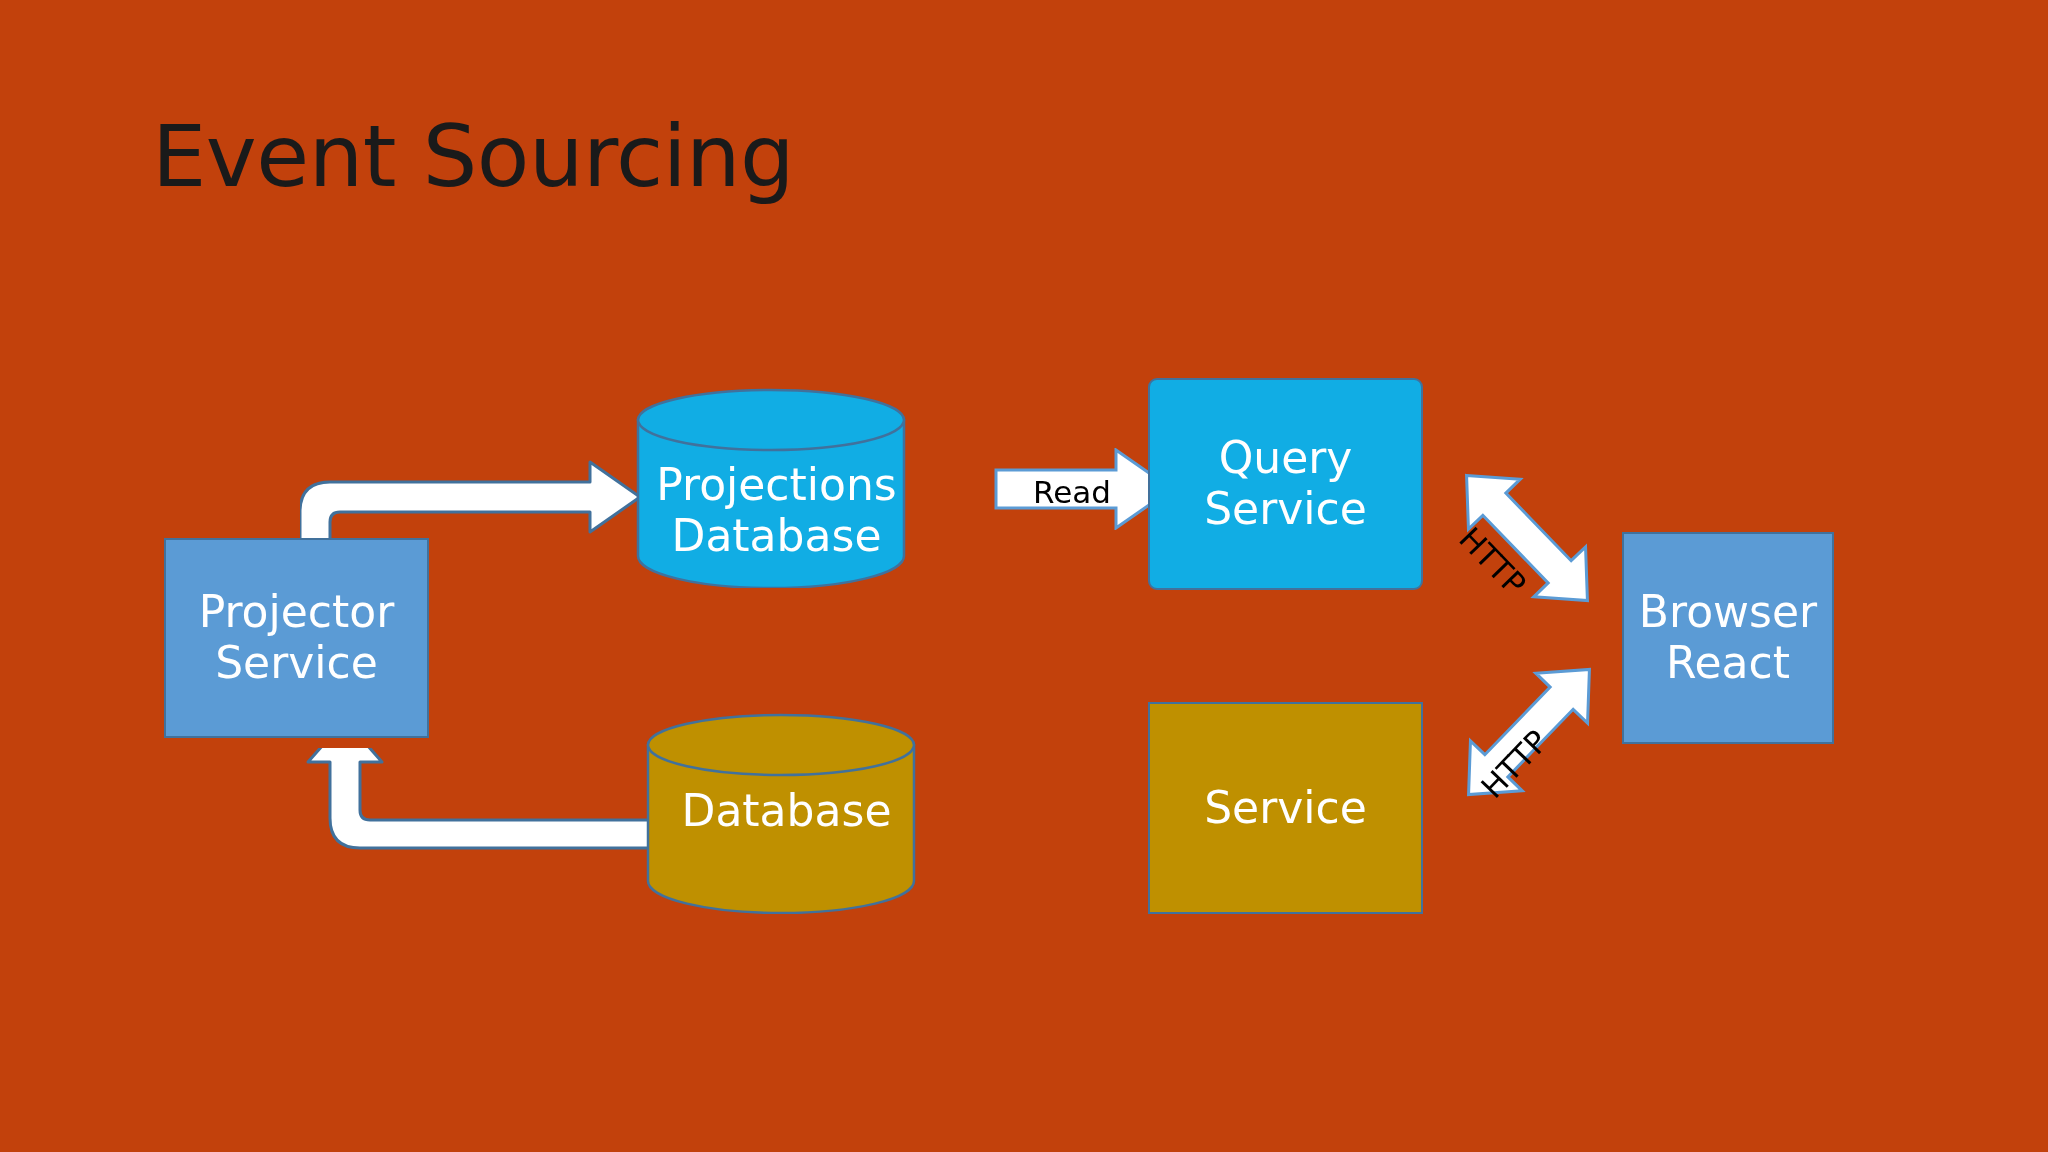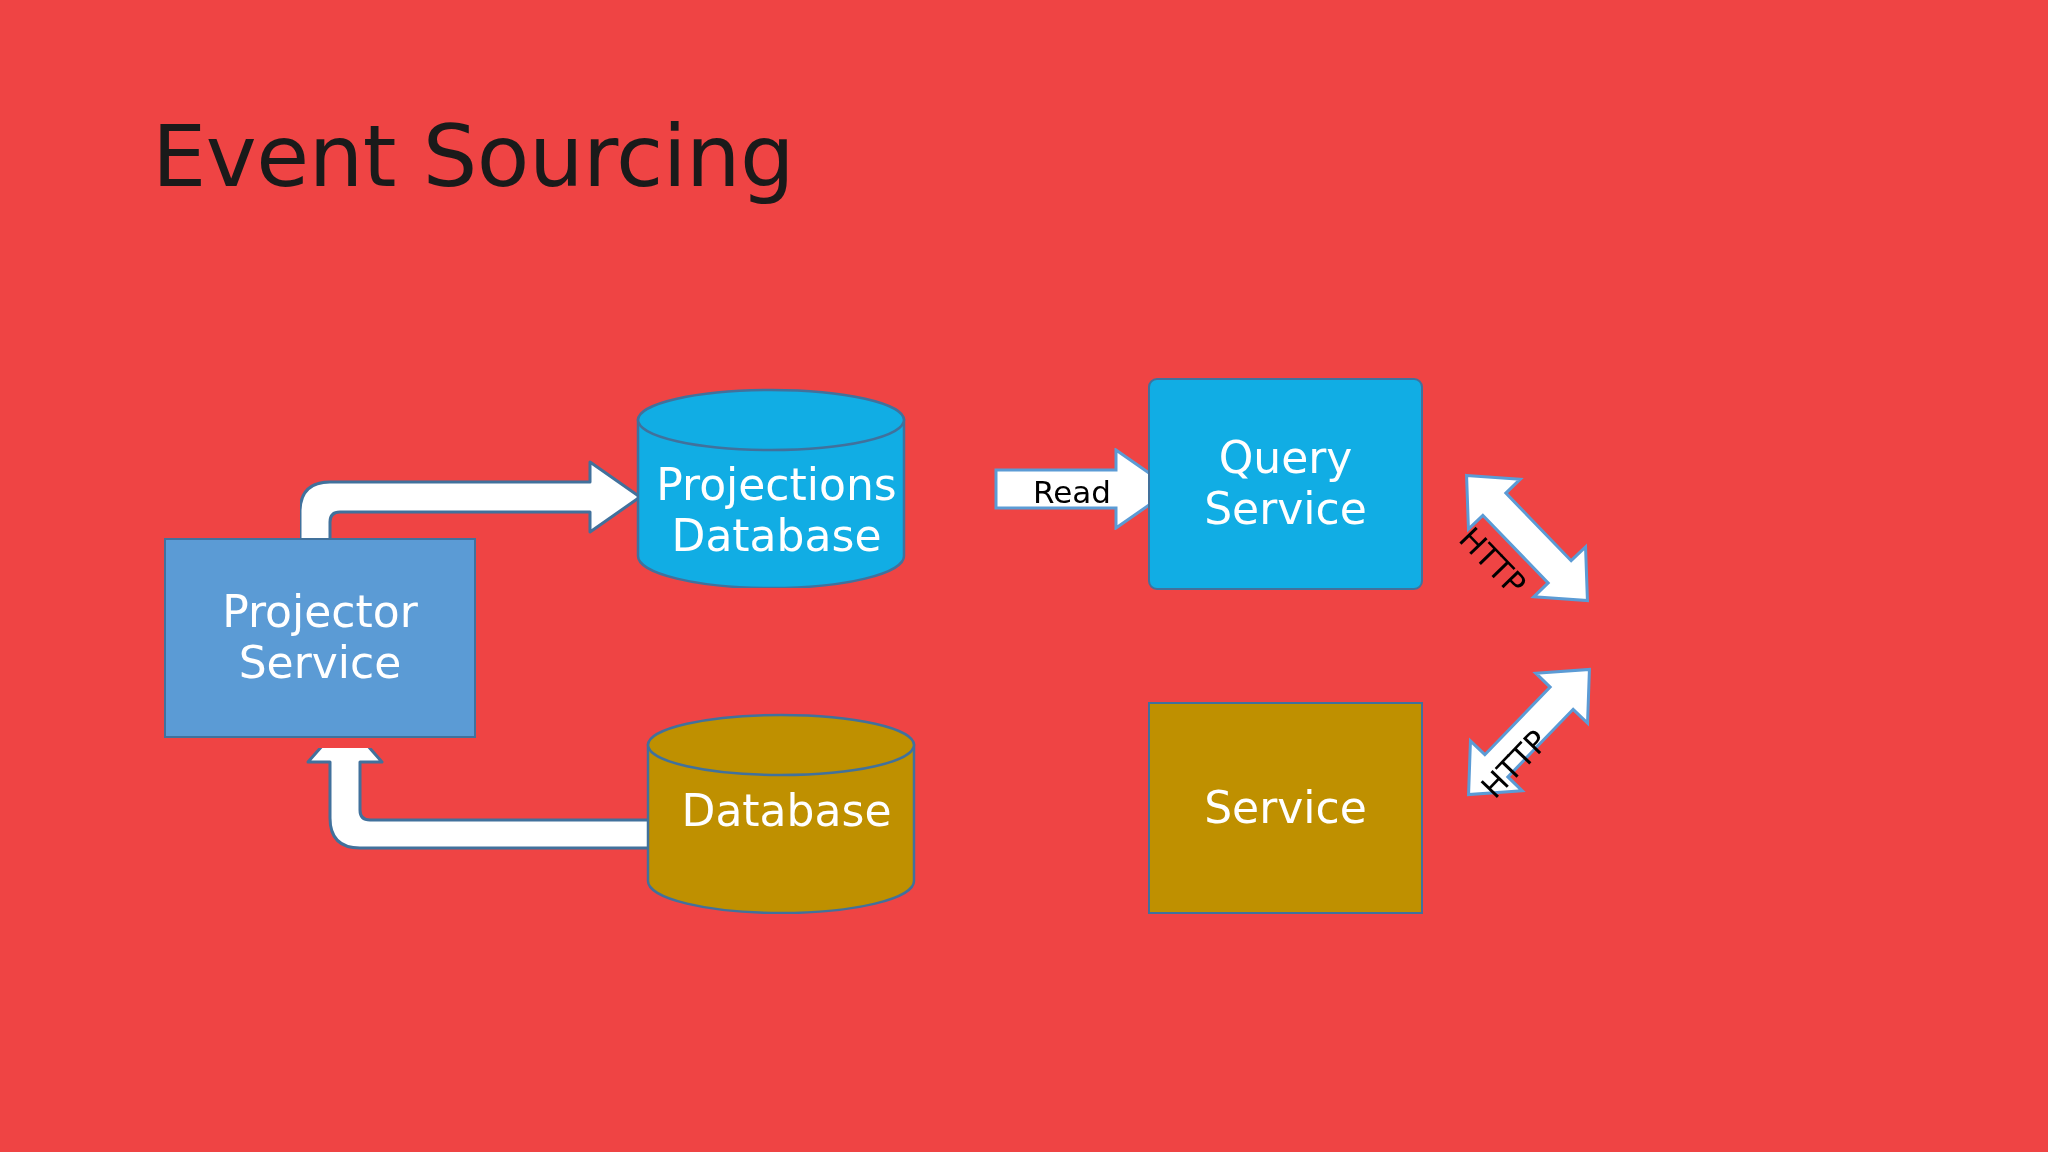--- a/index.html
+++ b/index.html
@@ -12,21 +12,21 @@
     height: 1152px;
     overflow: hidden;
     font-family: "DejaVu Sans", "Liberation Sans", sans-serif;
     position: relative;
   }
   #slide {
     position: absolute;
     left: 0; top: 0;
     width: 2048px;
     height: 1152px;
-    background: #ef4444;
+    background: #c2410c;
   }
 
   
   #slide-title {
     position: absolute;
     left: 152px;
     top: 108px;
     width: 1700px;
     font-size: 86px;
     line-height: 1.12;
@@ -47,21 +47,21 @@
     justify-content: center;
     color: #ffffff;
     font-size: 44px;
     line-height: 1.15;
     text-align: center;
     font-weight: 400;
   }
   .node-box .line { display: block; white-space: nowrap; }
 
   #projector-service {
-    left: 164px; top: 538px; width: 312px; height: 200px;
+    left: 164px; top: 538px; width: 265px; height: 200px;
     background: #5B9BD5;
   }
   #query-service {
     left: 1148px; top: 378px; width: 275px; height: 212px;
     background: #11ADE4;
     border-radius: 9px;
   }
   #command-service {
     left: 1148px; top: 702px; width: 275px; height: 212px;
     background: #BF9000;
@@ -205,20 +205,24 @@
                  L 48 40 L 48 60
                  L 142 60 L 142 40
                  L 182 76
                  L 142 112 L 142 92
                  L 48 92 L 48 112 Z" fill="#FFFFFF" stroke="#5B9BD5" stroke-width="3" stroke-linejoin="miter"></path>
       </g>
     </svg>
     <div class="http-label">HTTP</div>
   </div>
 
+  <div class="node-box" id="browser-react">
+    <span class="line">Browser</span>
+    <span class="line">React</span>
+  </div>
 
   <div class="cylinder" id="events-db">
     <svg width="270" height="202" viewBox="0 0 270 202">
       <path d="M 2 33 L 2 169 A 133 32 0 0 0 268 169 L 268 33 Z" fill="#BF9000" stroke="#41719C" stroke-width="2.5"></path>
       <ellipse cx="135" cy="33" rx="133" ry="30" fill="#BF9000" stroke="#41719C" stroke-width="2.5"></ellipse>
     </svg>
     <div class="cyl-label">
       <span class="line">Database</span>
     </div>
   </div>

